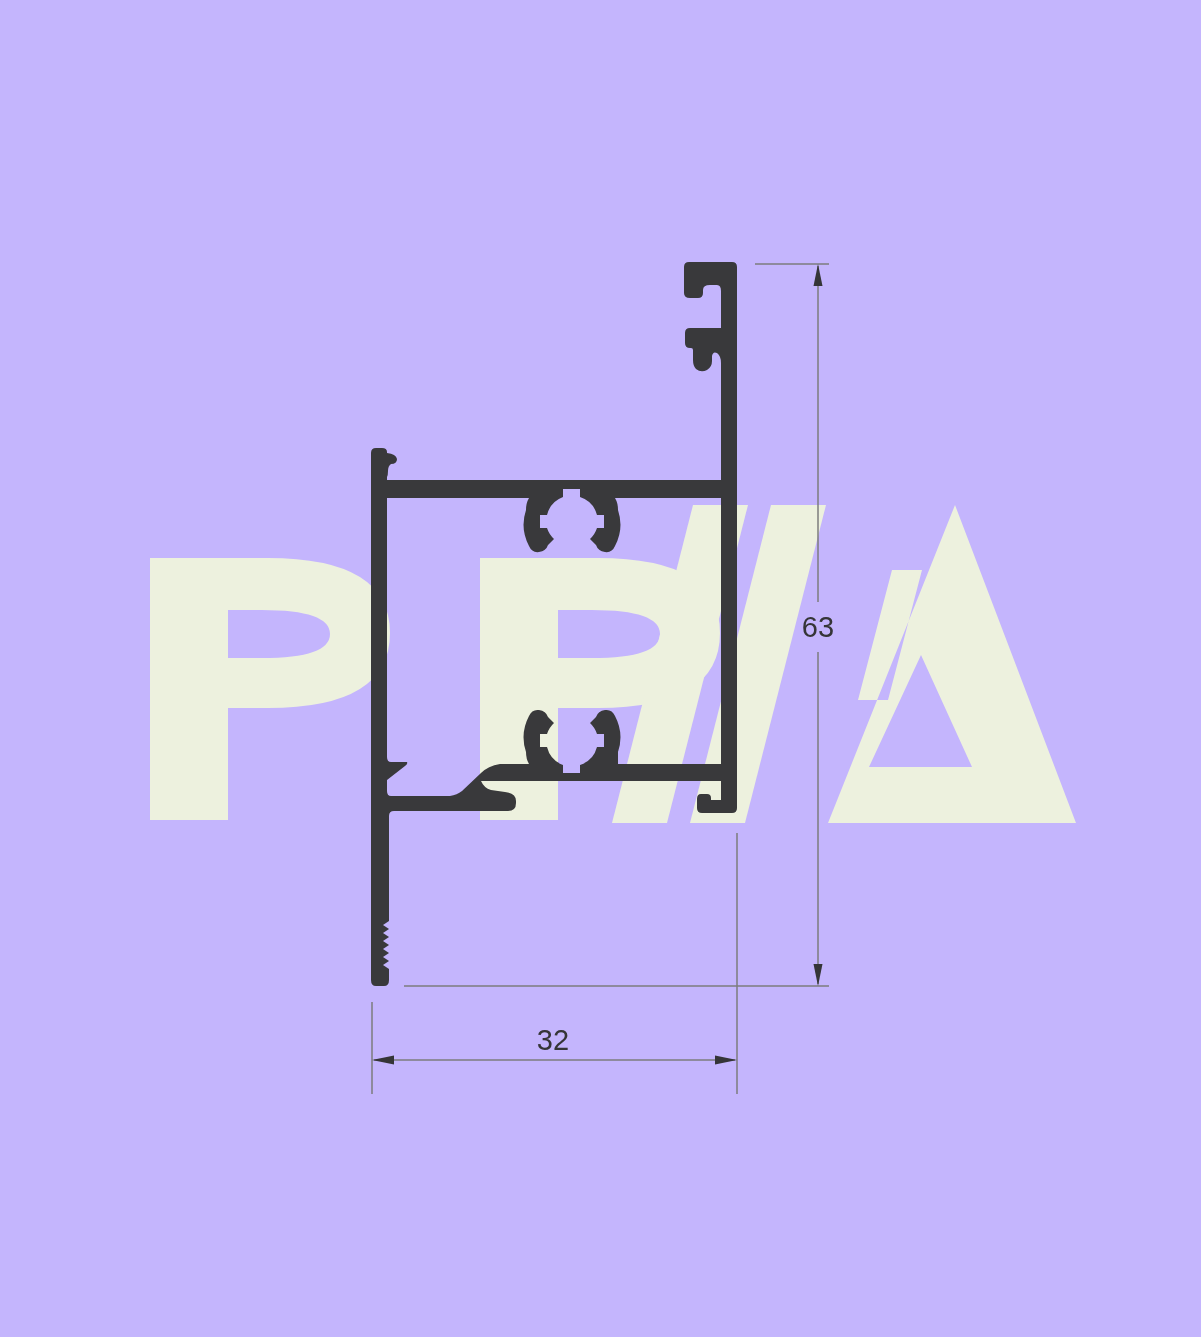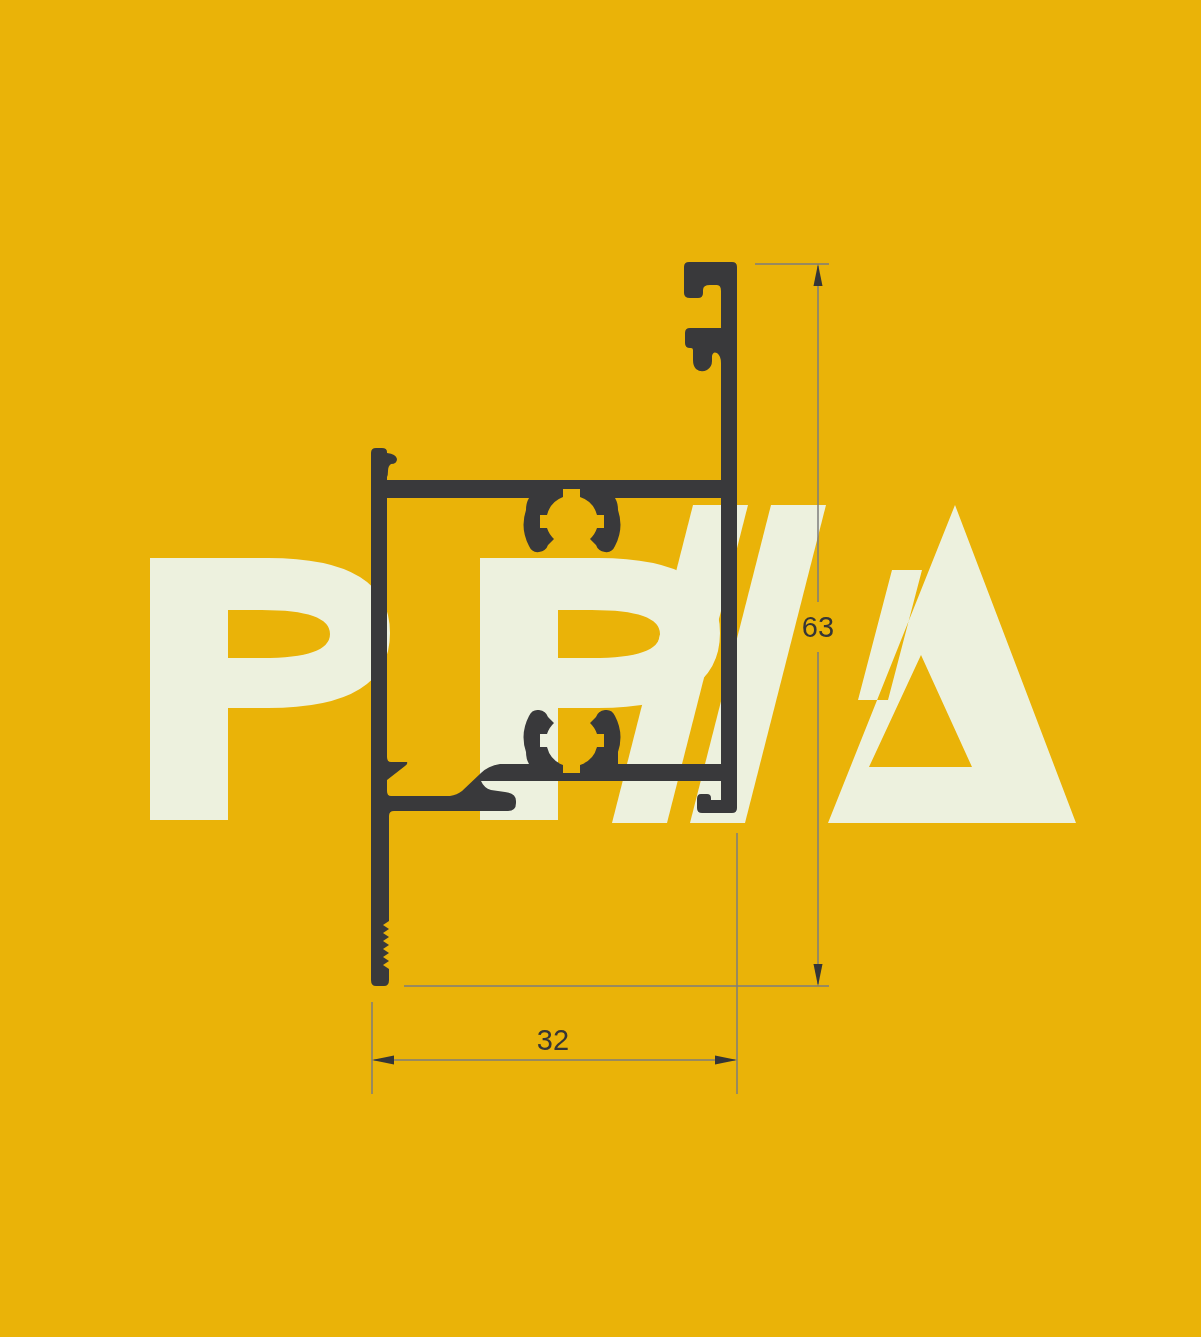--- a/index.html
+++ b/index.html
@@ -1,19 +1,19 @@
 <!DOCTYPE html>
 <html><head>
 <meta charset="utf-8">
 <style>
   html,body{margin:0;padding:0;}
   .canvas-wrap{
     position:relative;
     width:1201px;height:1337px;
-    background:#eab308;
+    background:#c4b5fd;
     overflow:hidden;
     font-family:"Liberation Sans","DejaVu Sans",sans-serif;
   }
   svg{display:block;}
   .dim-text{
     font-family:"Liberation Sans","DejaVu Sans",sans-serif;
     font-size:29px;
     fill:#353537;
   }
 </style>

